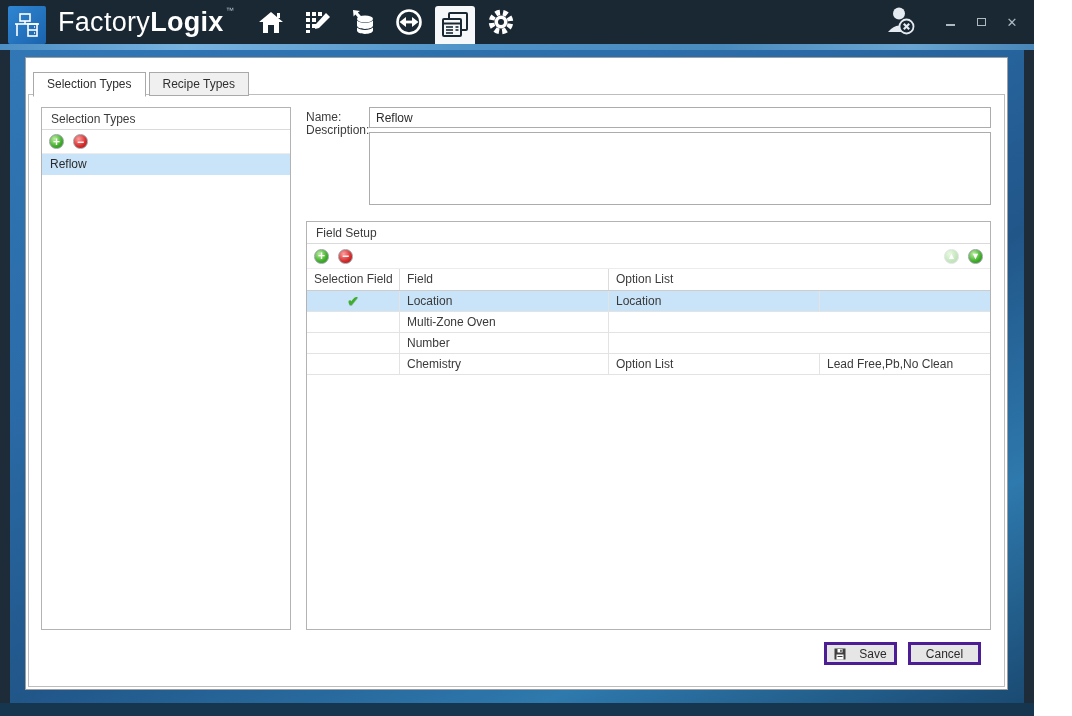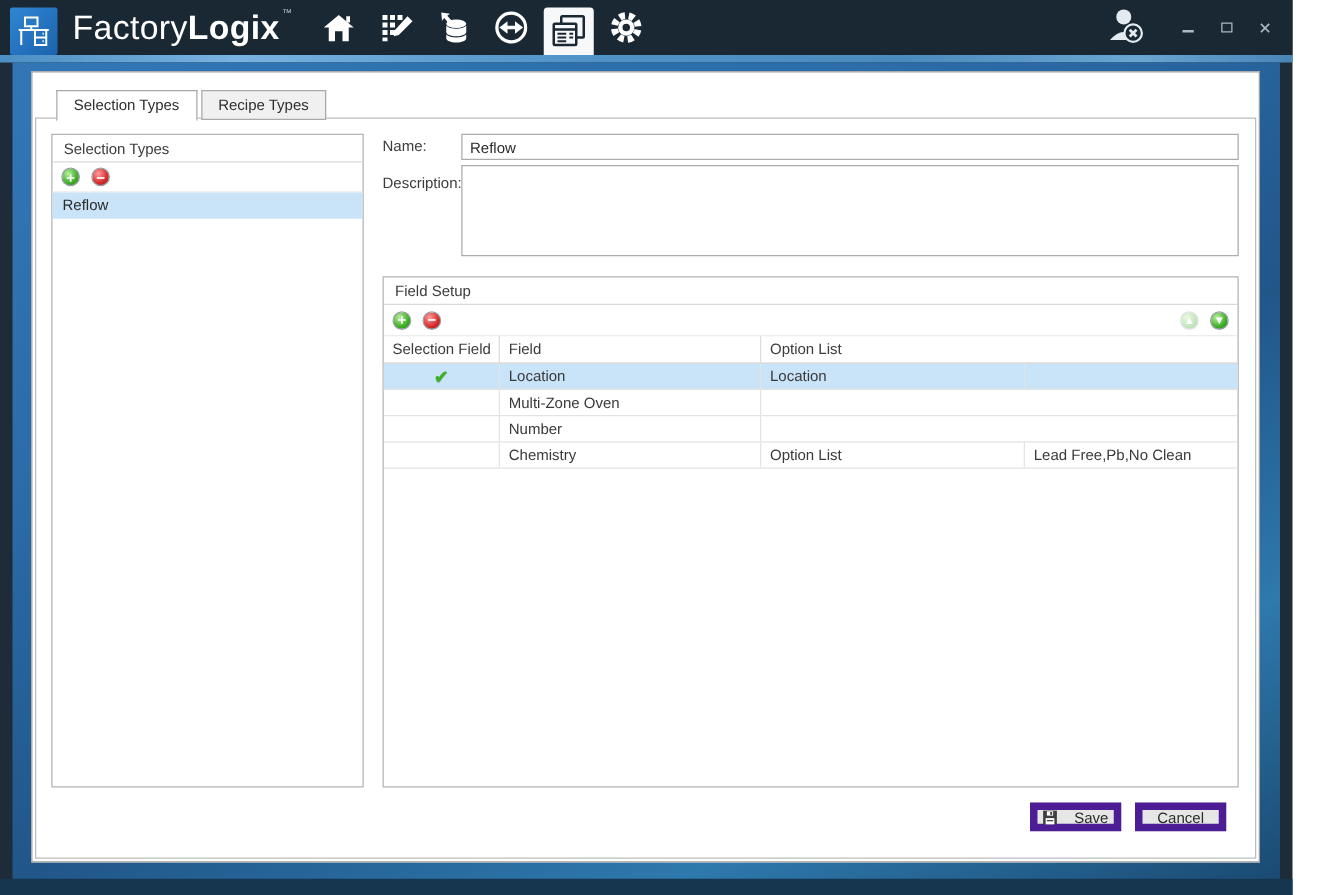--- a/index.html
+++ b/index.html
@@ -25,21 +25,21 @@
   
   .bluestrip { position:absolute; left:0; top:44px; width:100%; height:6px;
     background:linear-gradient(90deg,#4c8fc4 0%,#79b3e0 18%,#4f93c7 45%,#4a8bbd 70%,#6aa5d2 88%,#4886b8 100%); }
 
   
   .band { position:absolute; left:10px; right:10px; top:50px; bottom:12px;
     background:linear-gradient(155deg,#3177b6 0%,#2b6ca9 30%,#215689 58%,#2e79ad 80%,#1a4a72 100%); }
   .bottomstrip { position:absolute; left:0; right:0; bottom:0; height:13px; background:#16354f; }
 
   
-  .panel { position:absolute; left:25px; right:26px; top:57px; bottom:26px; background:#fff; border:1px solid #9f9f9f;padding-left:12px; }
+  .panel { position:absolute; left:25px; right:26px; top:57px; bottom:26px; background:#fff; border:1px solid #9f9f9f; }
 
   .tabstrip { display:flex; margin:14px 0 0 7px; position:relative; z-index:2; }
   .tab { border:1px solid #a9a9a9; background:#f0f0f0; padding:4px 13px 4px; margin-right:3px; font-size:12px; color:#2f2f2f; cursor:pointer; }
   .tab.active { background:#fff; border-bottom-color:#fff; margin-bottom:-1px; position:relative; z-index:3; }
   .tabcontent { position:absolute; left:2px; right:2px; top:36px; bottom:2px; border:1px solid #bdbdbd; background:#fff; }
 
   
   .list-box { position:absolute; left:12px; top:12px; width:250px; bottom:56px; border:1px solid #b3b3b3; background:#fff; }
   .box-header { height:22px; line-height:22px; padding-left:9px; border-bottom:1px solid #dadada; color:#3c3c3c; font-size:12px; }
   .mini-toolbar { height:24px; display:flex; align-items:center; gap:9px; padding-left:7px; border-bottom:1px solid #ececec; }
@@ -66,21 +66,21 @@
   .hcell:last-child { border-right:none; }
   .trow { height:21px; border-bottom:1px solid #e3e3e3; cursor:pointer; }
   .trow.selected { background:#c9e4f8; }
   .tcell { line-height:20px; padding-left:7px; font-size:12px; color:#3a3a3a; border-right:1px solid #e3e3e3; white-space:nowrap; overflow:hidden; }
   .tcell:last-child { border-right:none; }
   .tcell.c1 { text-align:center; padding-left:0; }
   .check { color:#3fae29; font-size:14px; font-weight:bold; text-shadow:0 1px 0 rgba(0,60,0,.25); }
 
   
   .actions { position:absolute; right:23px; bottom:21px; display:flex; gap:11px; }
-  .btn { min-width:73px; height:23px; background:#e6e6e6; border:6px solid #4c1d95; font-family:"Liberation Sans",sans-serif; font-size:12px; color:#2b2b2b; display:inline-flex; align-items:center; justify-content:center; gap:13px; cursor:pointer; }
+  .btn { min-width:73px; height:23px; background:#e6e6e6; border:3px solid #4c1d95; font-family:"Liberation Sans",sans-serif; font-size:12px; color:#2b2b2b; display:inline-flex; align-items:center; justify-content:center; gap:13px; cursor:pointer; }
 </style>
 </head>
 <body>
 
 <div class="app">
 
   <div class="titlebar">
     <div class="logo-tile">
       <svg width="28" height="28" viewBox="0 0 28 28">
         <g stroke="#fff" stroke-width="1.6" fill="none">
@@ -204,21 +204,21 @@
           <span class="btn-circle bc-green">+</span>
           <span class="btn-circle bc-red">−</span>
         </div>
         <div id="sel-list">
             <div class="list-item selected">Reflow</div>
           </div>
       </div>
 
       <div class="flabel" style="left:277px; top:15px;">Name:</div>
       <input class="name-input" type="text" value="Reflow" style="">
-      <div class="flabel" style="left:277px; top:44px;">Description:</div>
+      <div class="flabel" style="left:277px; top:28px;">Description:</div>
       <textarea class="desc-box" style=""></textarea>
 
       <div class="fieldsetup">
         <div class="box-header">Field Setup</div>
         <div class="fs-toolbar">
           <span class="btn-circle bc-green">+</span>
           <span class="btn-circle bc-red">−</span>
           <span class="fs-spacer"></span>
           <span class="btn-circle bc-green bc-arrow bc-disabled">▲</span>
           <span class="btn-circle bc-green bc-arrow">▼</span>

